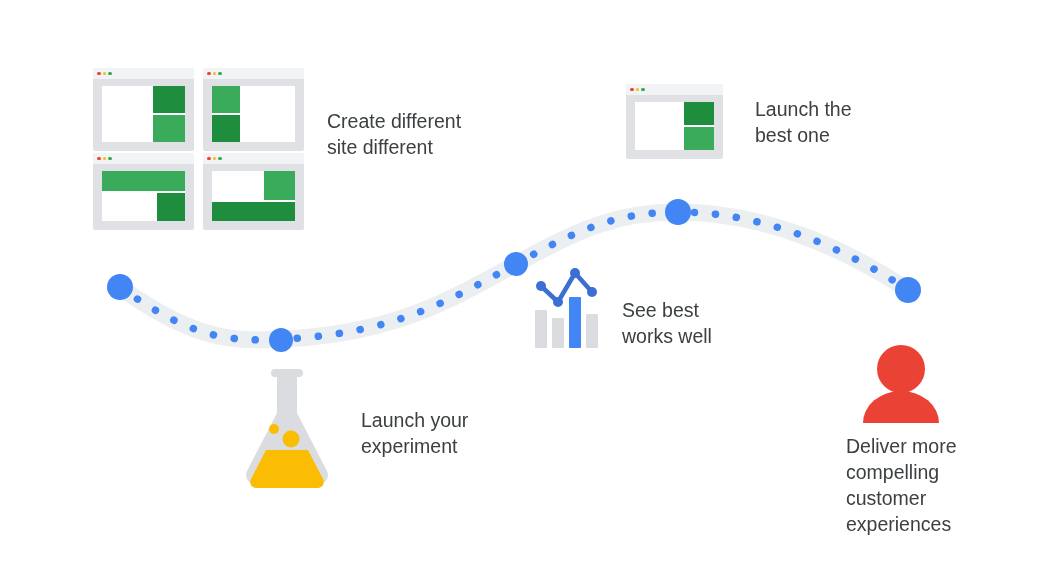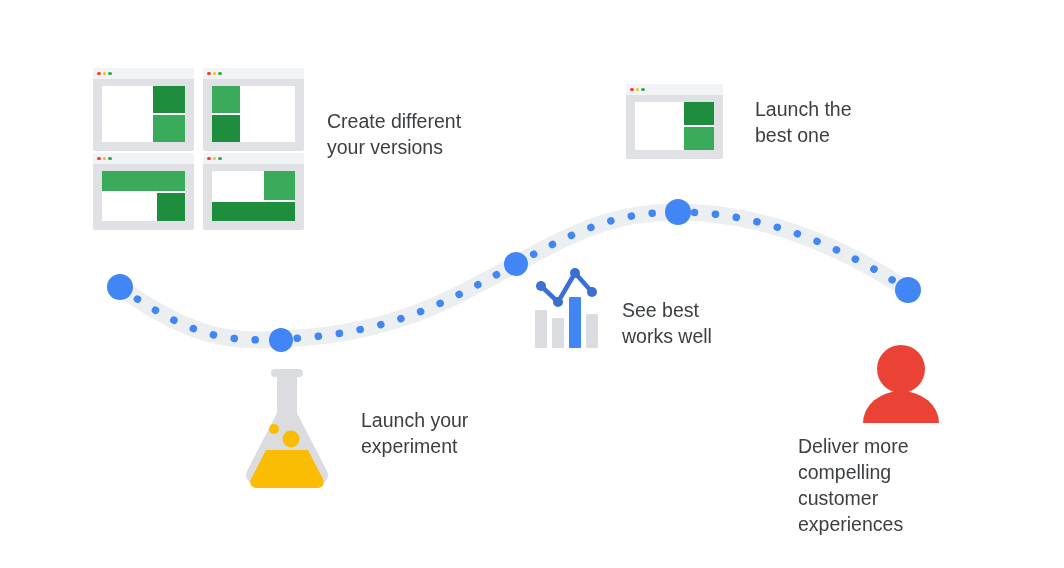--- a/index.html
+++ b/index.html
@@ -152,21 +152,21 @@
       <span class="dot yellow"></span>
       <span class="dot green"></span>
     </div>
     <div class="browser-body">
       <div class="blk light" style="left:63%; top:0%;  width:37%;  height:57%;"></div>
       <div class="blk dark" style="left:0%;  top:61%; width:100%; height:39%;"></div>
     </div>
   </div>
 
   <div class="caption" style="left:327px; top:108px; width:180px;">Create different
-your versions</div>
+site different</div>
 
   <div class="browser" style="left:626px; top:84px; width:97px; height:75px;">
     <div class="browser-titlebar">
       <span class="dot red"></span>
       <span class="dot yellow"></span>
       <span class="dot green"></span>
     </div>
     <div class="browser-body">
       <div class="blk dark" style="left:62%; top:0%;  width:38%; height:48%;"></div>
       <div class="blk light" style="left:62%; top:52%; width:38%; height:48%;"></div>
@@ -210,18 +210,18 @@
   <div class="caption" style="left:622px; top:297px; width:150px;">See best
 works well</div>
 
   <div class="person-wrap" style="left:861px; top:345px; width:80px; height:78px;">
     <svg viewBox="0 0 80 78" width="80" height="78">
       <circle cx="40" cy="24" r="24" fill="#ea4335"></circle>
       <path d="M 2 78 a 38 32 0 0 1 76 0 z" fill="#ea4335"></path>
     </svg>
   </div>
 
-  <div class="caption" style="left:798px; top:433px; width:175px;">Deliver more
+  <div class="caption" style="left:846px; top:433px; width:175px;">Deliver more
 compelling
 customer
 experiences</div>
 
 </div>
 
 </body></html>

